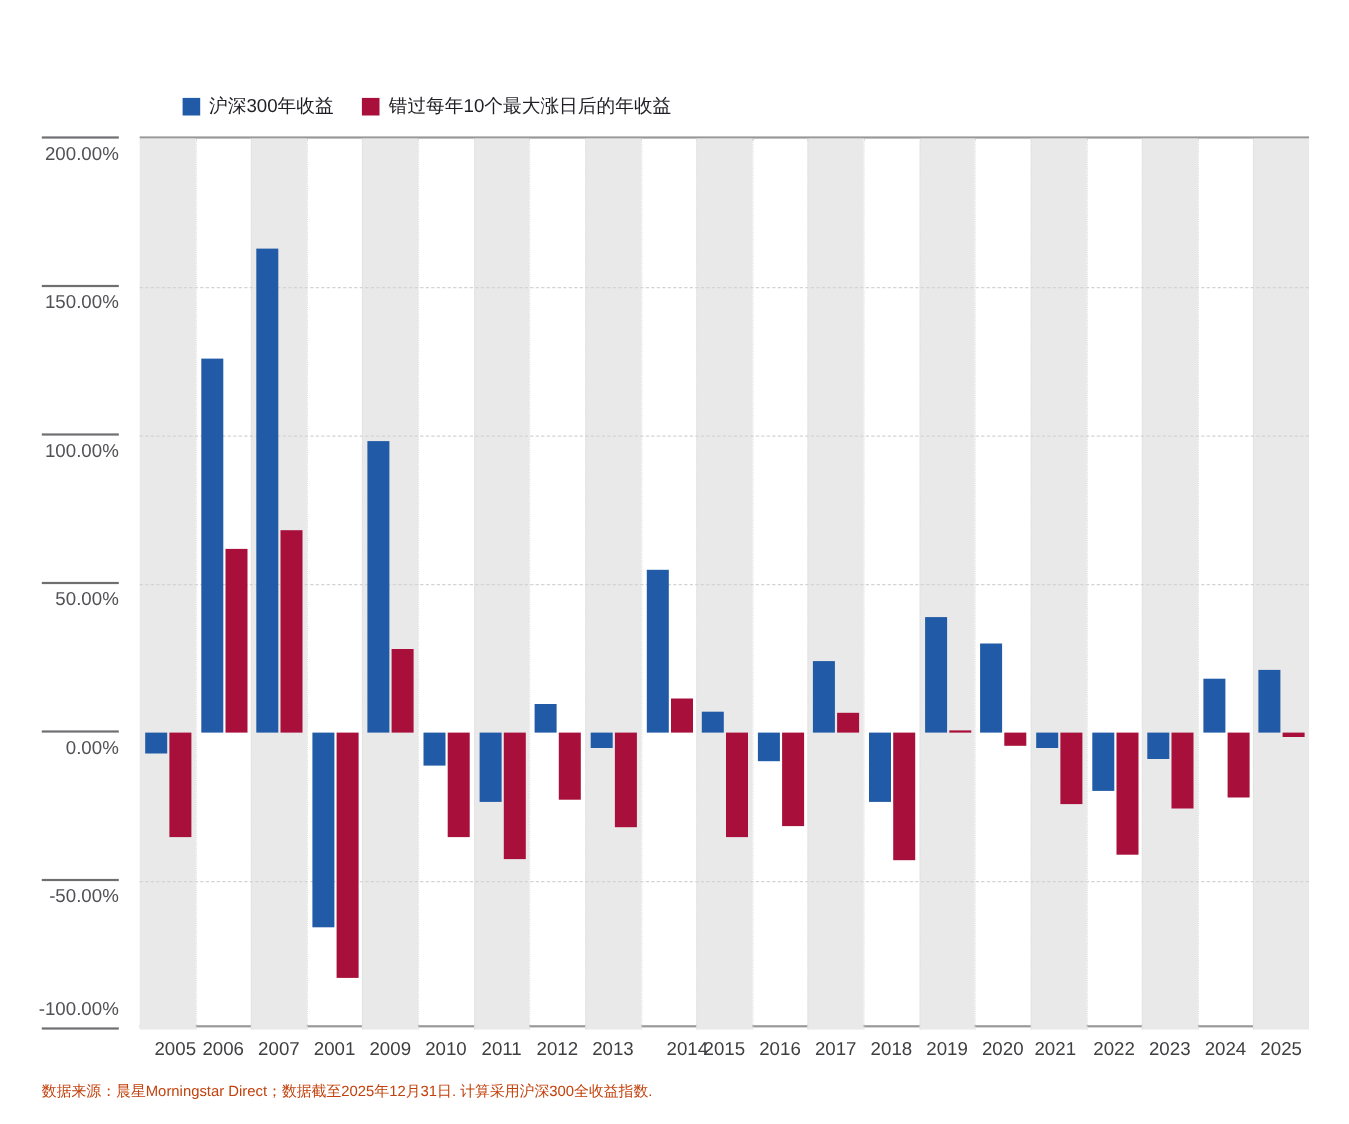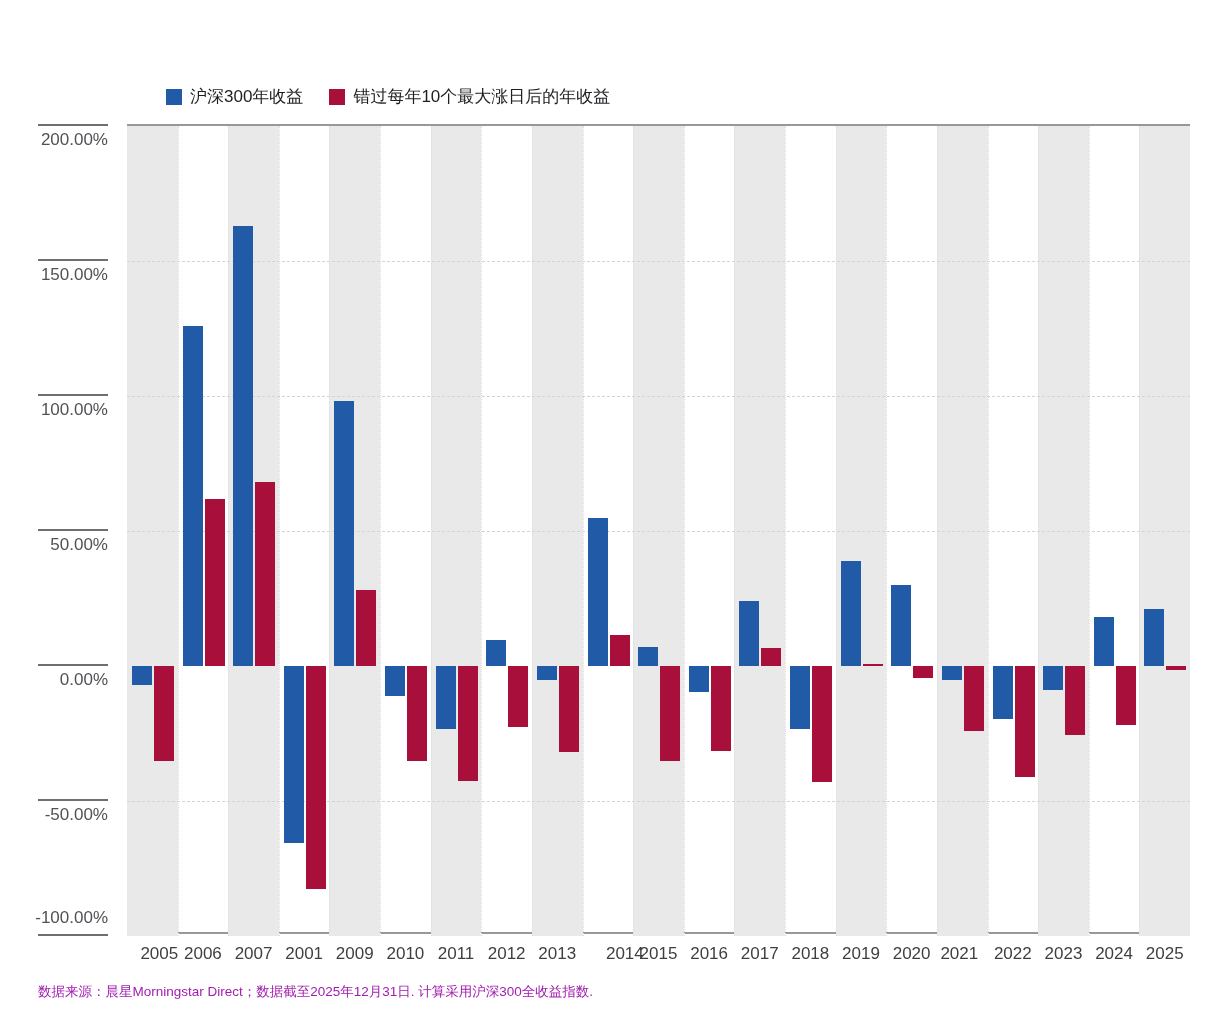--- a/index.html
+++ b/index.html
@@ -36,21 +36,21 @@
   .ytick-label {
     position:absolute; left:18px; width:90px; text-align:right;
     font-size:17px; color:#515156;
   }
   .xlabel {
     position:absolute; top:944px; text-align:center;
     font-size:17px; color:#3f3f42;
   }
   .footer {
     position:absolute; left:38px; top:983px; width:1160px;
-    font-size:13.5px; color:#a21caf;
+    font-size:13.5px; color:#c2410c;
   }
 </style>
 </head>
 <body>
 
 <div id="stage">
 
   <div class="legend">
     <div class="legend-item">
       <span class="legend-swatch" id="sw0" style="background: rgb(33, 90, 167);"></span>

